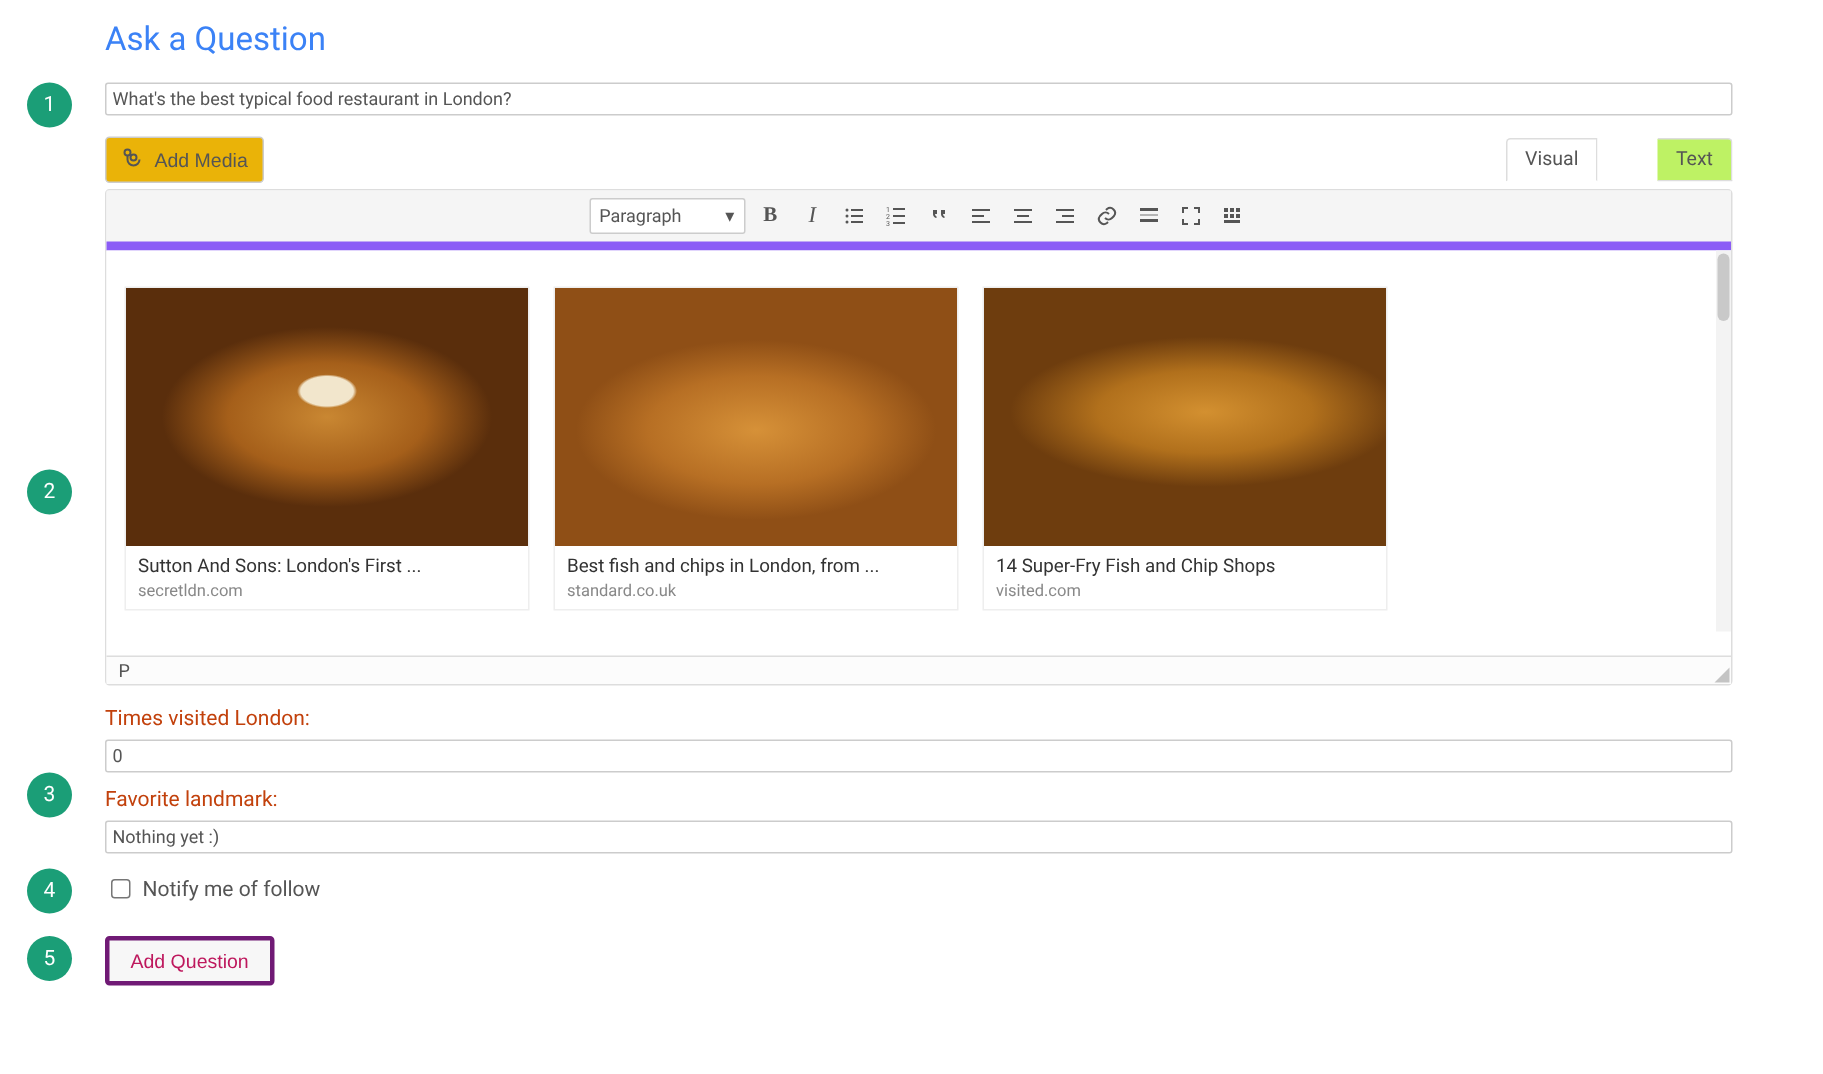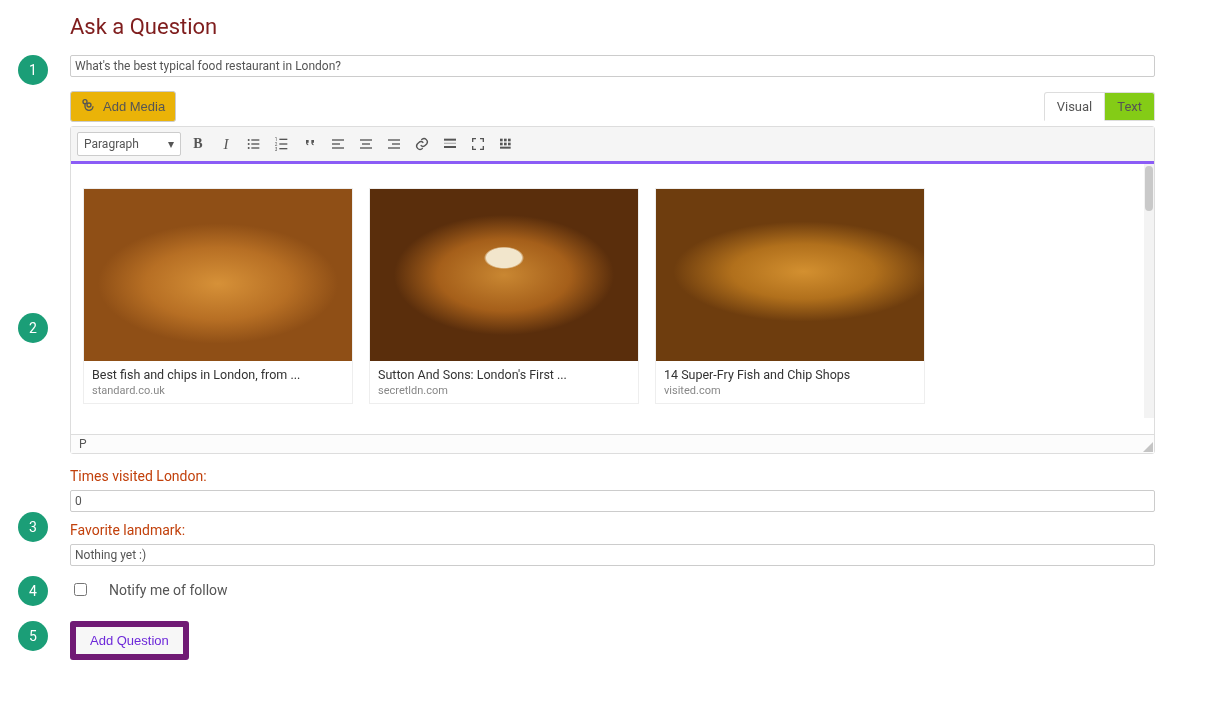--- a/index.html
+++ b/index.html
@@ -7,21 +7,21 @@
     margin: 0;
     padding: 14px 60px 20px 60px;
     font-family: -apple-system, BlinkMacSystemFont, "Segoe UI", Roboto, Helvetica, Arial, sans-serif;
     color: #333;
     background: #fff;
     font-size: 13px;
   }
   .page-title {
     font-size: 22px;
     font-weight: 400;
-    color: #7f1d1d;
+    color: #3b82f6;
     margin: 0 0 16px 10px;
   }
   .step-container {
     position: relative;
     padding-left: 10px;
     margin-bottom: 14px;
   }
   .step-badge {
     position: absolute;
     left: -42px;
@@ -59,43 +59,44 @@
     align-items: center;
     gap: 6px;
     background: #eab308;
     border: 1px solid #ccc;
     border-radius: 3px;
     font-size: 13px;
     padding: 5px 10px;
     color: #555;
     cursor: pointer;
   }
-  .editor-tabs { display: flex; }
+  .editor-tabs { display: flex; gap: 40px; }
   .editor-tab {
     padding: 6px 12px;
     font-size: 13px;
     color: #555;
-    background: #84cc16;
+    background: #bef264;
     border: 1px solid #ddd;
     cursor: pointer;
   }
   .editor-tab:first-child { border-top-left-radius: 3px; }
   .editor-tab:last-child { border-top-right-radius: 3px; border-left: none; }
   .editor-tab.active { background: #fff; border-bottom-color: #fff; position: relative; z-index: 2;}
   .editor-panel {
     border: 1px solid #ddd;
     border-radius: 3px;
   }
   .editor-toolbar {
     background: #f5f5f5;
-    border-bottom: 3px solid #8b5cf6;
+    border-bottom: 6px solid #8b5cf6;
     padding: 5px 6px;
     display: flex;
     align-items: center;
     gap: 6px;
+    justify-content: center;
   }
   .paragraph-select {
     display: flex;
     align-items: center;
     justify-content: space-between;
     background: #fff;
     border: 1px solid #ccc;
     border-radius: 2px;
     height: 24px;
     width: 104px;
@@ -184,35 +185,35 @@
   }
   .field-label {
     font-size: 14px;
     color: #c2410c;
     margin-bottom: 6px;
     margin-top: 10px;
   }
   .checkbox-row {
     display: flex;
     align-items: center;
-    gap: 19px;
+    gap: 5px;
     font-size: 14px;
     color: #555;
     margin-top: 4px;
   }
   input[type=checkbox] {
     width: 13px; height: 13px;
     cursor: pointer;
   }
   .submit-btn {
     background: #f7f7f7;
-    border: 6px solid #701a75;
+    border: 3px solid #701a75;
     border-radius: 3px;
     font-size: 13px;
-    color: #6d28d9;
+    color: #be185d;
     padding: 6px 14px;
     cursor: pointer;
   }
   
   .fish-1 {
     background:
       radial-gradient(ellipse 50px 28px at 50% 40%, #f2e6cc 0%, #f2e6cc 35%, transparent 40%),
       radial-gradient(ellipse 110px 60px at 50% 50%, #c98732 0%, #a55f1a 60%, #5a2e0c 100%),
       linear-gradient(#e2b96a, #b97a2e);
   }
@@ -339,28 +340,28 @@
               <rect x="9" y="10" width="4" height="4"></rect>
               <rect x="15" y="10" width="4" height="4"></rect>
               <rect x="3" y="16" width="16" height="3"></rect>
             </svg>
         </span>
       </div>
       <div class="editor-body-wrap">
         <div class="editor-body">
           <div class="editor-images">
             <div class="editor-image-card">
+              <div class="editor-image-thumb fish-1"></div>
+              <div class="editor-image-caption">Sutton And Sons: London's First ...</div>
+              <div class="editor-image-source">secretldn.com</div>
+            </div>
+            <div class="editor-image-card">
               <div class="editor-image-thumb fish-2"></div>
               <div class="editor-image-caption">Best fish and chips in London, from ...</div>
               <div class="editor-image-source">standard.co.uk</div>
-            </div>
-            <div class="editor-image-card">
-              <div class="editor-image-thumb fish-1"></div>
-              <div class="editor-image-caption">Sutton And Sons: London's First ...</div>
-              <div class="editor-image-source">secretldn.com</div>
             </div>
             <div class="editor-image-card">
               <div class="editor-image-thumb fish-3"></div>
               <div class="editor-image-caption">14 Super-Fry Fish and Chip Shops</div>
               <div class="editor-image-source">visited.com</div>
             </div>
           </div>
         </div>
         <div class="editor-scrollbar">
           <div class="editor-scrollbar-thumb"></div>

